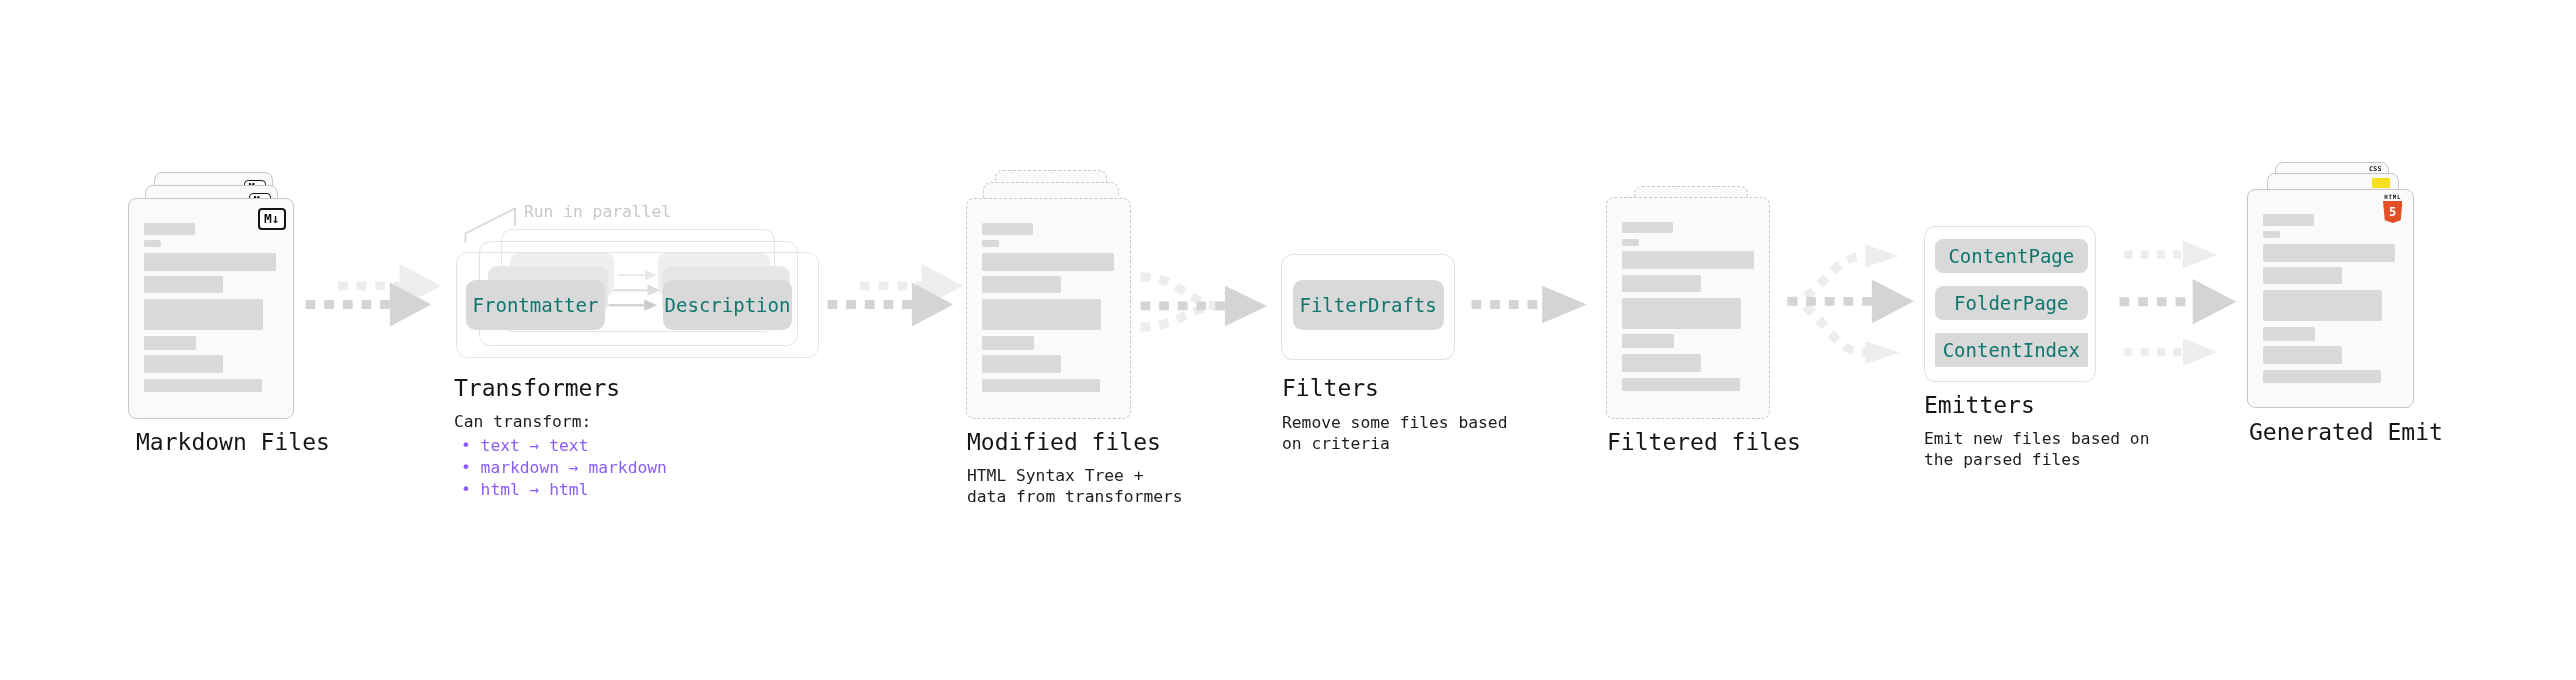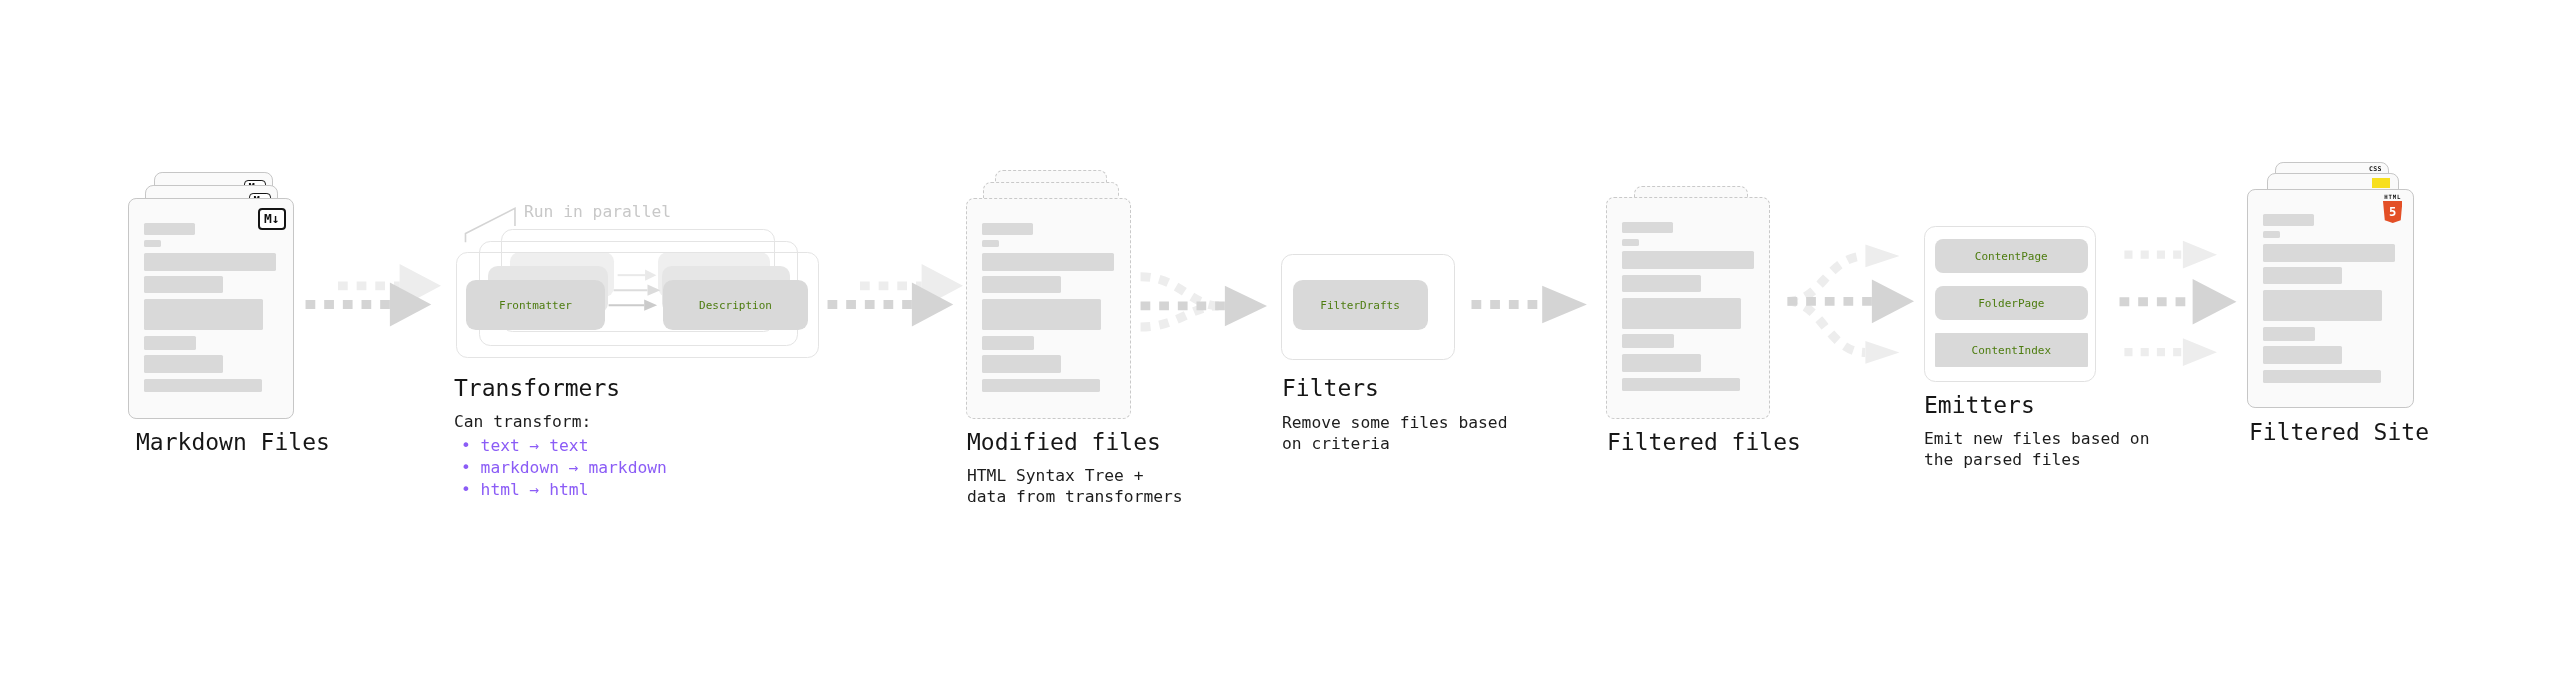--- a/index.html
+++ b/index.html
@@ -41,21 +41,21 @@
   .desc{position:absolute;font-size:16.3px;line-height:21px;color:#1d1d1d;white-space:pre-line;}
   .bullets{position:absolute;font-size:16.3px;line-height:22px;color:#8b5cf6;}
   .note{position:absolute;font-size:16.3px;color:var(--muted-note,#c8c8c8);white-space:nowrap;}
 
   
   .panel{position:absolute;box-sizing:border-box;background:#fff;border:1.6px solid #e1e1e1;border-radius:11.4px;}
   .tcontainer{position:absolute;box-sizing:border-box;border:1.6px solid #e4e4e4;border-radius:11.4px;background:transparent;}
   .node{
     position:absolute;background:var(--node-gray,#d9d9d9);border-radius:9.8px;
     display:flex;align-items:center;justify-content:center;
-    font-size:11px;color:#4d7c0f;white-space:nowrap;
+    font-size:19px;color:#0f766e;white-space:nowrap;
   }
   .gbox{position:absolute;border-radius:9.8px;}
   .g-mid{background:#e6e6e6;}
   .g-back{background:#efefef;}
 
   
   .inner-arr{position:absolute;overflow:visible;}
   .ia-front line{stroke:#cbcbcb;stroke-width:2.5;} .ia-front polygon{fill:#cbcbcb;}
   .ia-mid line{stroke:#dcdcdc;stroke-width:2.5;}  .ia-mid polygon{fill:#dcdcdc;}
   .ia-back line{stroke:#e9e9e9;stroke-width:2.5;} .ia-back polygon{fill:#e9e9e9;}
@@ -123,21 +123,21 @@
   <div class="tcontainer" style="left:479px;top:241px;width:319px;height:105px">
     <div class="gbox g-mid" style="left:8.1px;top:24.4px;width:120px;height:47px"></div>
     <div class="gbox g-mid" style="left:182px;top:24.4px;width:128px;height:47px"></div>
     <svg class="inner-arr ia-mid" style="left:132px;top:40px" width="50" height="16.3" viewBox="0 0 62 20">
         <line x1="2" y1="10" x2="44" y2="10"></line>
         <polygon points="44,3 60,10 44,17"></polygon>
       </svg>
   </div>
   <div class="tcontainer" style="left:456px;top:252px;width:363px;height:106px">
     <div class="node" style="left:9px;top:27px;width:139px;height:50px">Frontmatter</div>
-    <div class="node" style="left:206px;top:27px;width:145px;height:50px">Description</div>
+    <div class="node" style="left:206px;top:27px;width:129px;height:50px">Description</div>
     <svg class="inner-arr ia-front" style="left:150px;top:44px" width="55" height="16.3" viewBox="0 0 68 20">
         <line x1="2" y1="10" x2="46" y2="10"></line>
         <polygon points="46,3 62,10 46,17"></polygon>
       </svg>
   </div>
 
   <div class="note" style="left:524px;top:202px">Run in parallel</div>
   <svg class="callout" style="left:459px;top:200px" width="73" height="49" viewBox="0 0 90 60">
     <polyline points="8,52 8,41 69,10 69,32"></polyline>
   </svg>
@@ -186,21 +186,21 @@
       <path d="M8,12 C55,12 70,48 105,48"></path>
       <path d="M8,74 C55,74 70,48 105,48"></path>
     </g>
     <g class="main">
         <line x1="8" y1="48" x2="112" y2="48"></line>
         <polygon points="112,23 164,48 112,73"></polygon>
       </g>
   </svg>
 
   <div class="panel" style="left:1281px;top:254px;width:174px;height:106px">
-    <div class="node" style="left:10.6px;top:25px;width:135px;height:50px">FilterDrafts</div>
+    <div class="node" style="left:10.6px;top:25px;width:151px;height:50px">FilterDrafts</div>
   </div>
   <div class="h1" style="left:1282px;top:374px">Filters</div>
   <div class="desc" style="left:1282px;top:412px">Remove some files based
 on criteria</div>
 
   <svg class="arr" style="left:1465px;top:276px" width="130" height="57" viewBox="0 0 160 70">
     <g class="main">
         <line x1="8" y1="35" x2="95" y2="35"></line>
         <polygon points="95,12 150,35 95,58"></polygon>
       </g>
@@ -283,16 +283,16 @@
           <div class="bar" style="width: 17px; height: 6.5px;"></div>
           <div class="bar" style="width: 132px; height: 18px;"></div>
           <div class="bar" style="width: 79px; height: 17px;"></div>
           <div class="bar" style="width: 119px; height: 31px;"></div>
           <div class="bar" style="width: 52px; height: 14px;"></div>
           <div class="bar" style="width: 79px; height: 18px;"></div>
           <div class="bar" style="width: 118px; height: 13px;"></div>
         </div>
     </div>
   </div>
-  <div class="h1" style="left:2249px;top:418px">Filtered Site</div>
+  <div class="h1" style="left:2249px;top:418px">Generated Emit</div>
 
 </div>
 
 
 </body></html>

